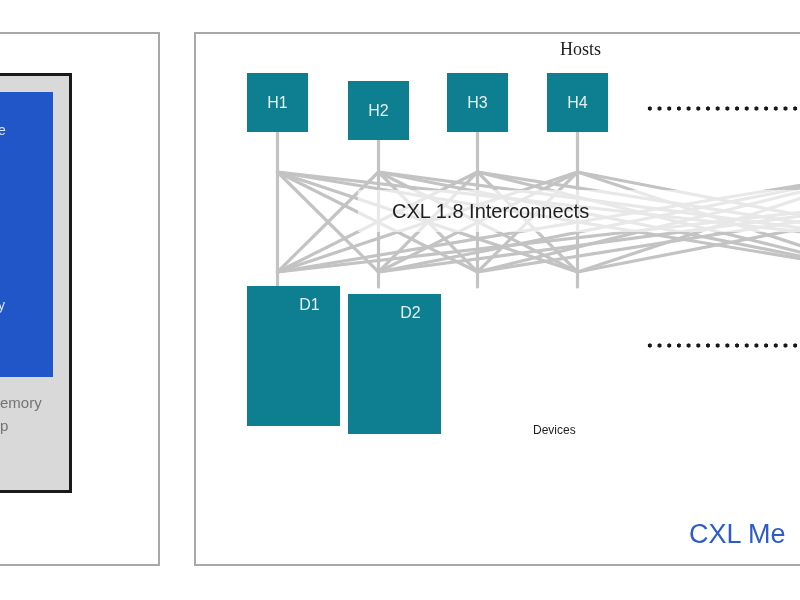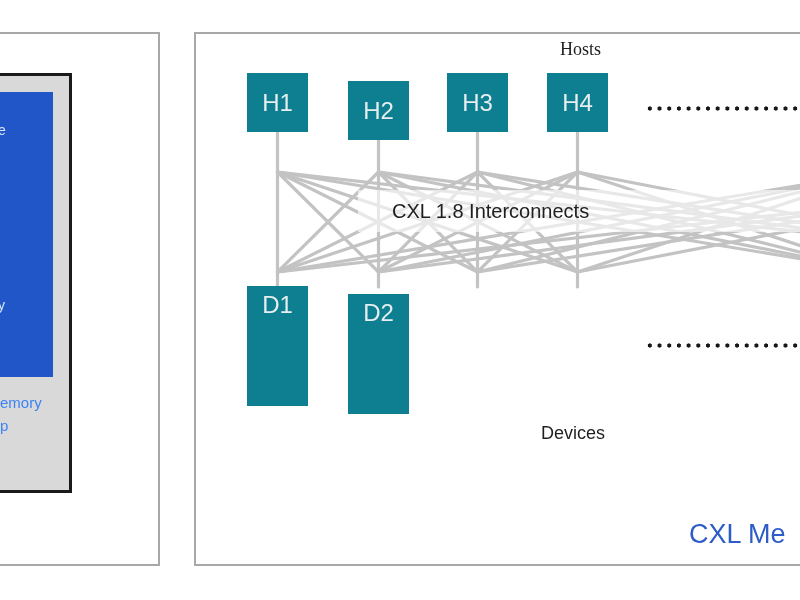--- a/index.html
+++ b/index.html
@@ -41,53 +41,53 @@
     font-size: 14px;
     line-height: 14px;
   }
   .frag-top    { left: 30px; top: 31px; }
   .frag-bottom { left: 30px; top: 206px; }
   .card-caption {
     position: absolute;
     left: 0px; top: 391px;
     font-size: 15px;
     line-height: 23px;
-    color: #3b82f6;
+    color: #737373;
   }
 
   
   svg.mesh { position: absolute; left: 0; top: 0; }
   .label-band {
     position: absolute;
     left: 358px; top: 190px; width: 442px; height: 42px;
     background: rgba(255,255,255,0.62);
   }
 
   
   .node {
     position: absolute;
     width: 61px;
     background: #0e7f90;
     color: #e6eef0;
-    font-size: 24px;
+    font-size: 16px;
     text-align: center;
   }
   .host   { top: 73px;  height: 59px;  line-height: 59px; }
-  .device { top: 286px; height: 120px; line-height: 20px; padding-top: 0; }
+  .device { top: 286px; height: 140px; line-height: 20px; padding-top: 0; padding-left: 32px; }
   .device .node-label { display: inline-block; margin-top: 9px; }
   .h1 { left: 247px; } .h2 { left: 348px; margin-top: 8px; } .h3 { left: 447px; } .h4 { left: 547px; }
 
   
   .hosts-label {
     position: absolute; left: 560px; top: 39px;
     font-size: 18px; color: #1f1f1f; font-family: Liberation Serif, serif;
   }
   .devices-label {
     position: absolute; left: 533px; top: 423px;
-    font-size: 18px; color: #1f1f1f; margin-left: 8px;
+    font-size: 12px; color: #1f1f1f;
   }
   .interconnect-label {
     position: absolute; left: 392px; top: 200px;
     font-size: 20px; color: #1f1f1f;
     white-space: nowrap;
   }
   .figure-title {
     position: absolute; left: 689px; top: 519px;
     font-size: 27px; color: #2d5cc8;
     white-space: nowrap;

